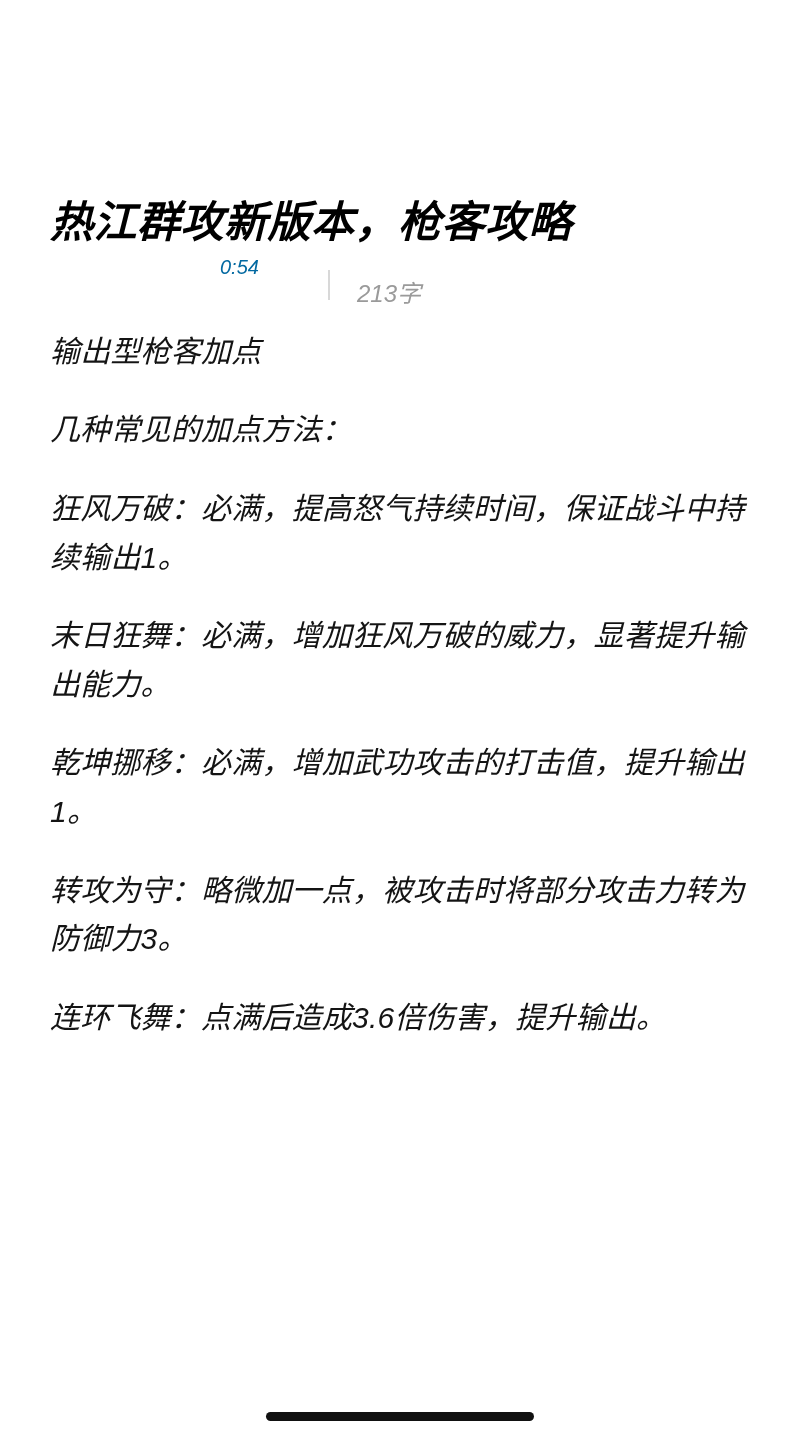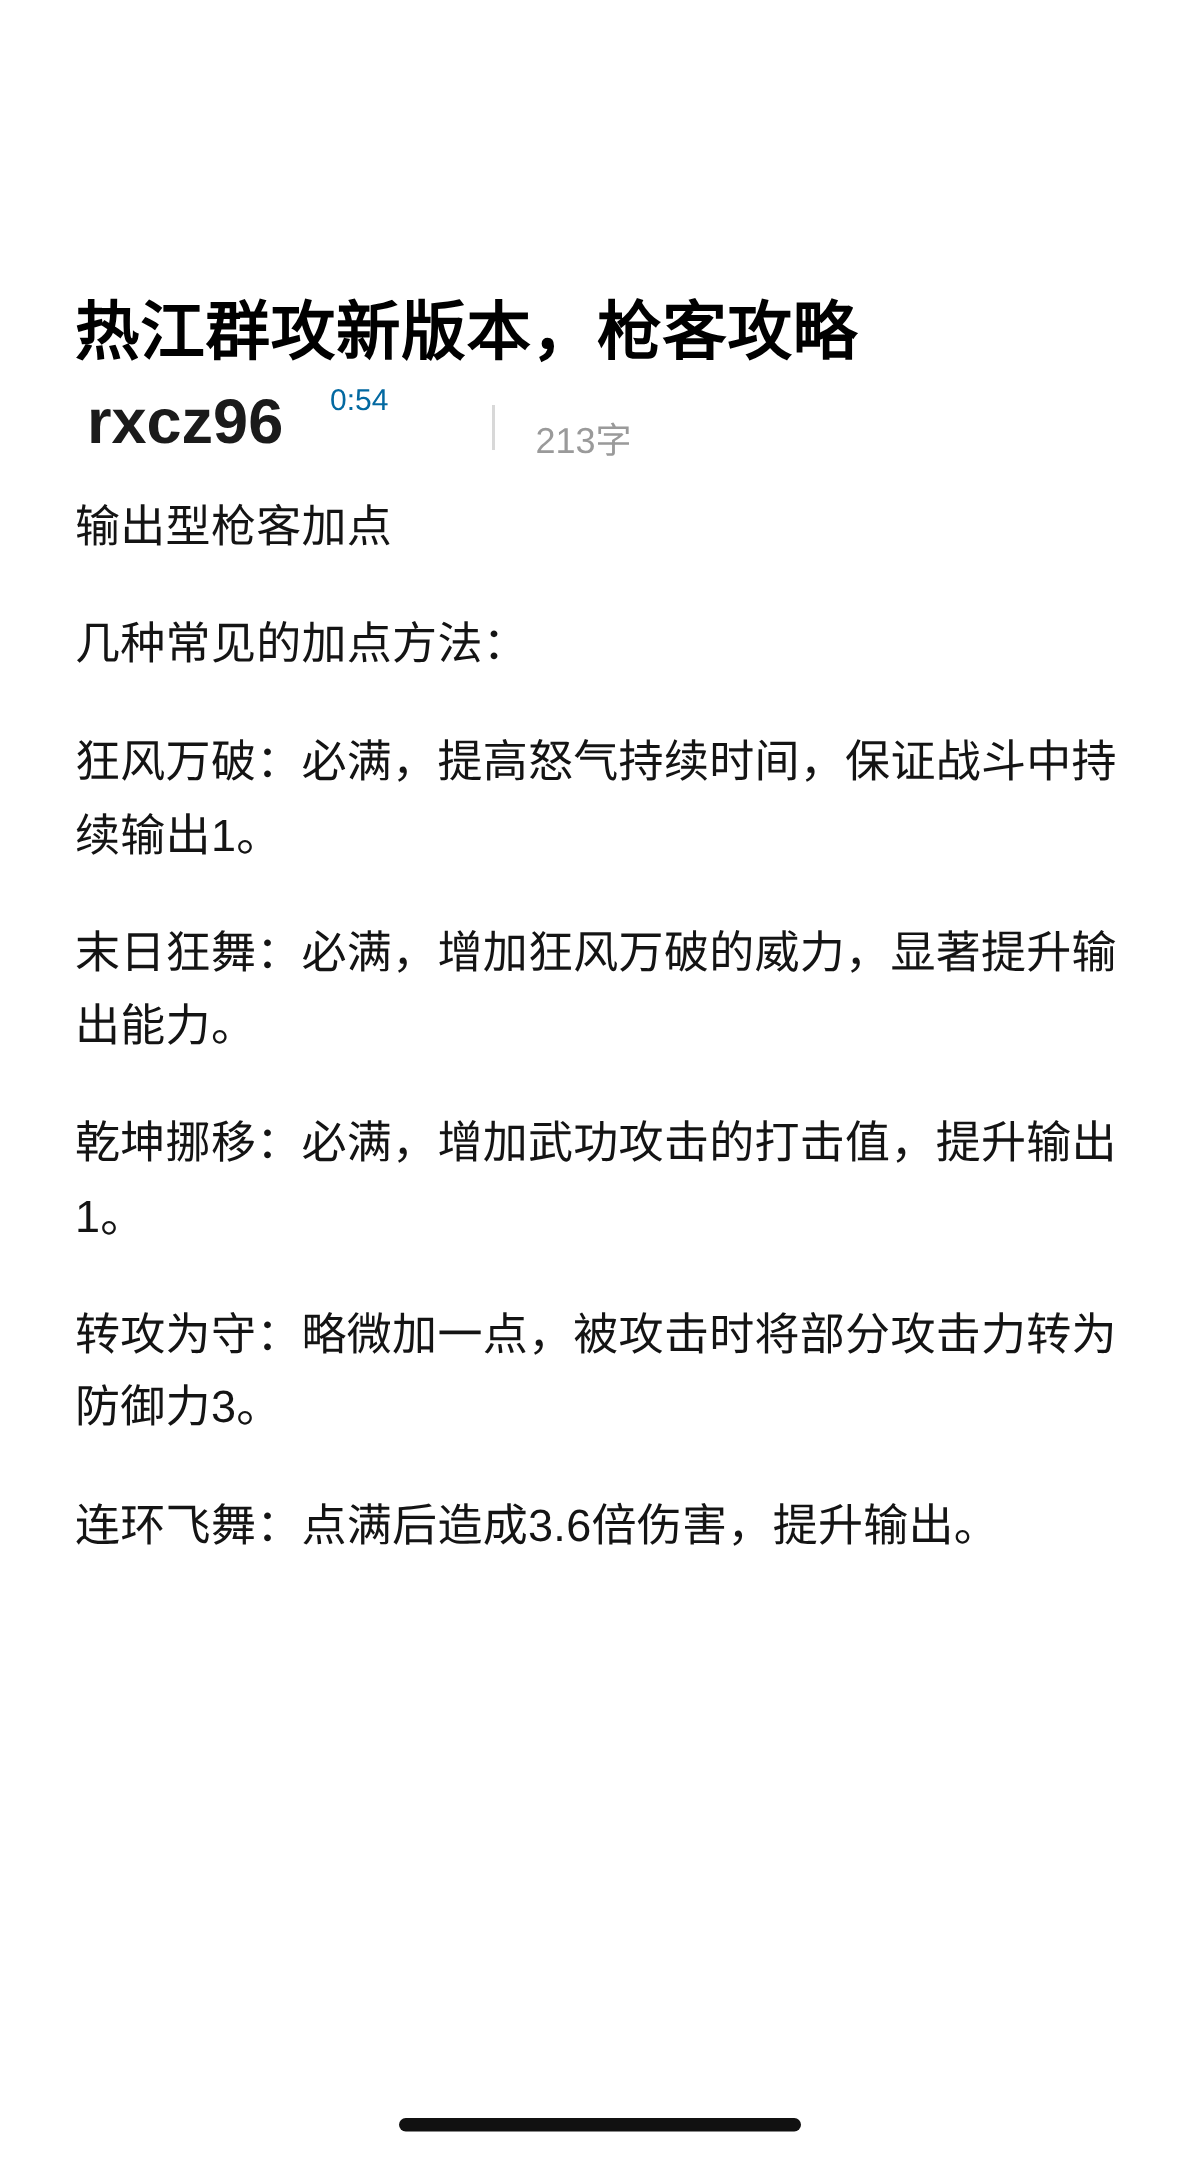--- a/index.html
+++ b/index.html
@@ -14,20 +14,21 @@
     font-family: "Liberation Sans", "DejaVu Sans", sans-serif;
     color: #111111;
     overflow: hidden;
   }
   .page {
     position: absolute;
     left: 0; top: 0;
     width: 800px;
     height: 1442px;
     background: #ffffff;
+    font-style: italic;
   }
   .content {
     position: absolute;
     left: 50px;
     top: 196px;
     width: 710px;
   }
   .article-title {
     font-size: 43px;
     font-weight: bold;
@@ -98,21 +99,20 @@
 <div class="page">
 
   <div class="content">
 
     <h1 class="article-title">热江群攻新版本，枪客攻略</h1>
 
     <div class="meta-row">
       <span class="meta-time">0:54</span>
       <span class="meta-divider"></span>
       <span class="meta-count">213字</span>
-      <span class="author-overlay">rxcz96</span>
     </div>
 
     <p class="para">输出型枪客加点</p>
     <p class="para">几种常见的加点方法：</p>
     <p class="para">狂风万破：必满，提高怒气持续时间，保证战斗中持续输出1。</p>
     <p class="para">末日狂舞：必满，增加狂风万破的威力，显著提升输出能力。</p>
     <p class="para">乾坤挪移：必满，增加武功攻击的打击值，提升输出1。</p>
     <p class="para">转攻为守：略微加一点，被攻击时将部分攻击力转为防御力3。</p>
     <p class="para">连环飞舞：点满后造成3.6倍伤害，提升输出。</p>
 

